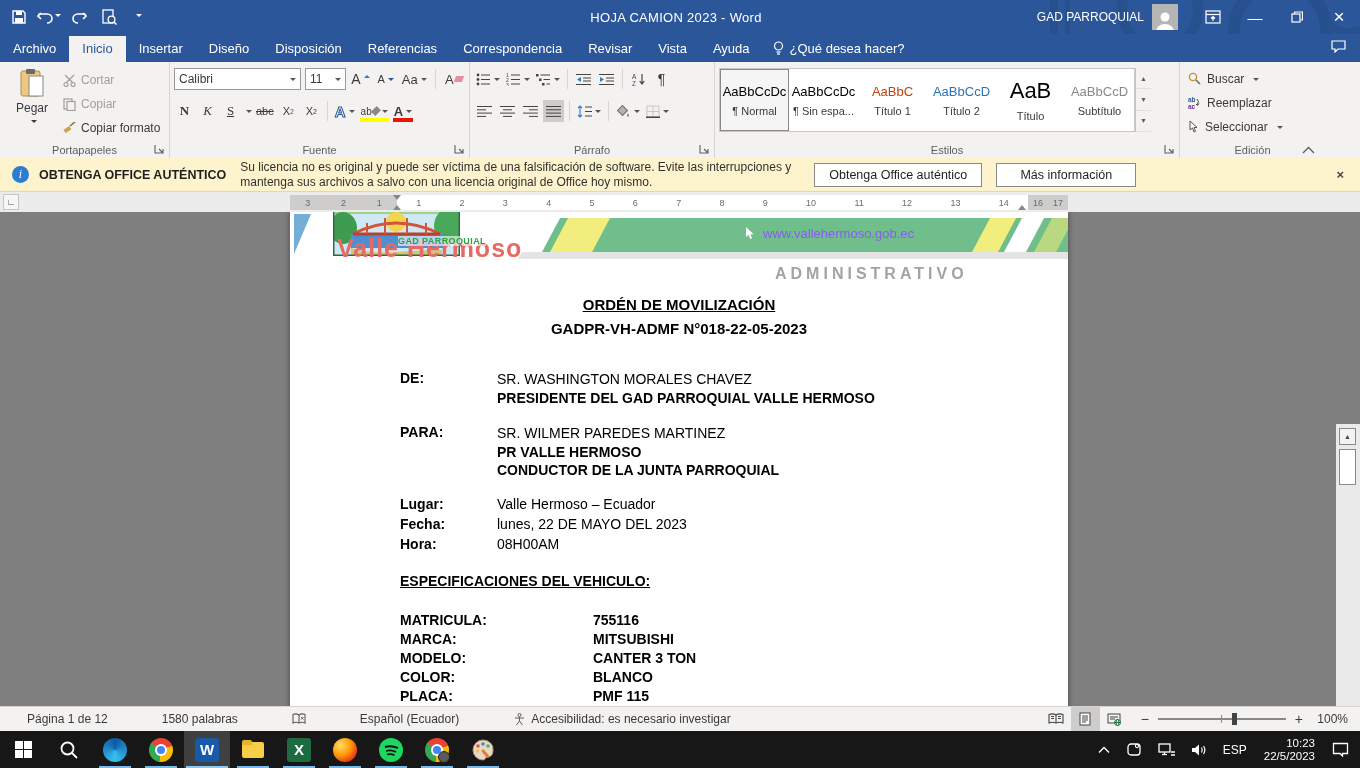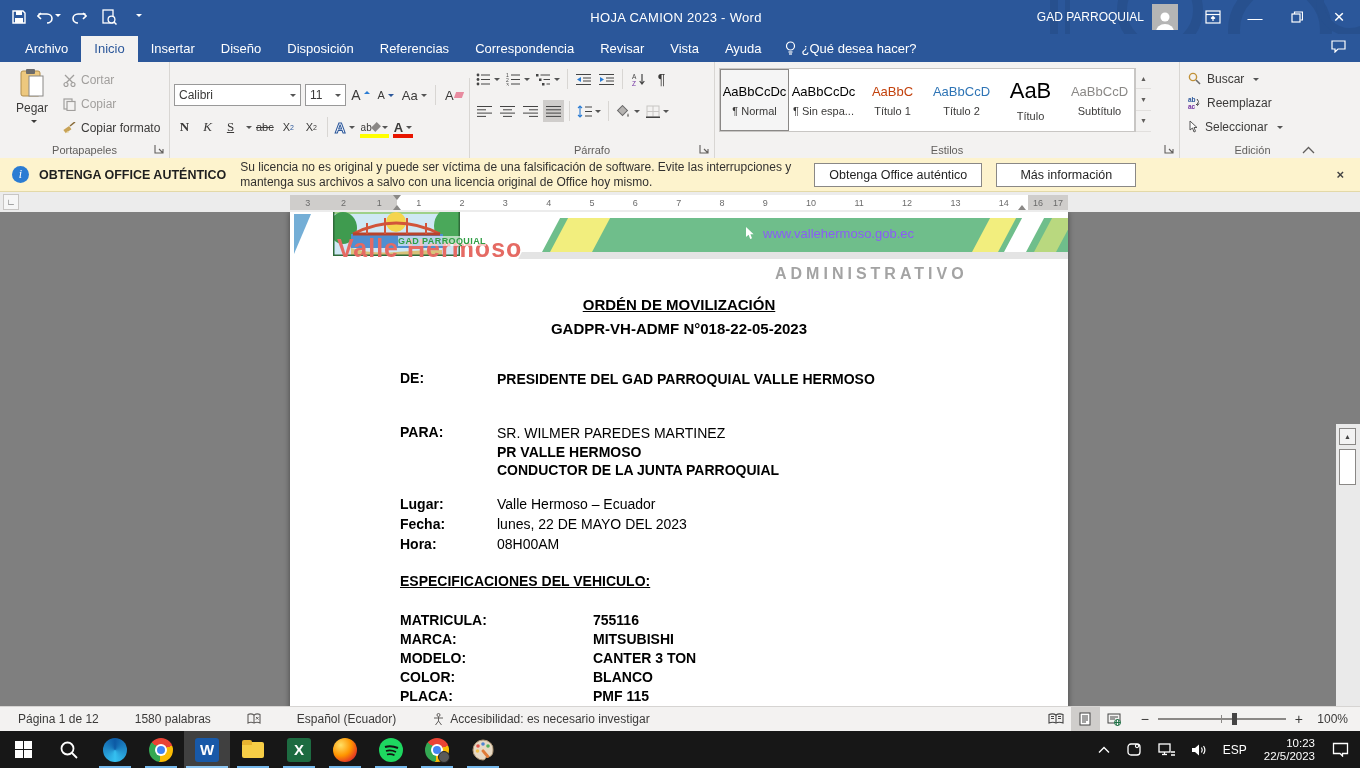--- a/index.html
+++ b/index.html
@@ -12,21 +12,21 @@
   .qat-btn { width:26px; height:26px; display:flex; align-items:center; justify-content:center; }
   .qat-btn svg { display:block; }
   .caret-w { width:0; height:0; border:3px solid transparent; border-top-color:#fff; display:inline-block; }
   .doc-title-text { position:absolute; left:0; right:8px; top:0; height:34px; display:flex; align-items:center; justify-content:center; font-size:13px; letter-spacing:.3px; z-index:1; }
   .tb-right { position:absolute; right:0; top:0; height:34px; display:flex; align-items:center; z-index:2; }
   .user-name { font-size:12px; margin-right:8px; }
   .avatar { width:26px; height:26px; background:#b5b5b5; display:flex; align-items:flex-end; justify-content:center; overflow:hidden; margin-right:14px; }
   .win-btn { width:42px; height:34px; display:flex; align-items:center; justify-content:center; font-size:15px; color:#fff; }
 
   
-  .tabrow { position:absolute; left:0; top:34px; width:1360px; height:28px; background:#2b579a; display:flex; align-items:flex-end; color:#fff;padding-left:12px; }
+  .tabrow { position:absolute; left:0; top:34px; width:1360px; height:28px; background:#2b579a; display:flex; align-items:flex-end; color:#fff; }
   .rtab { font-size:13px; padding:5px 13px 6px; cursor:default; }
   .rtab.active { background:#f3f2f1; color:#2b579a; }
   .tellme { display:flex; align-items:center; gap:6px; font-size:13px; padding:0 10px 6px; }
   .fb-btn { margin-left:auto; padding:0 14px 5px; }
 
   
   .ribbon { position:absolute; left:0; top:62px; width:1360px; height:96px; background:#f3f2f1; display:flex; color:#3b3a39; }
   .rgroup { position:relative; border-right:1px solid #d8d6d3; height:100%; padding:4px 4px 18px; }
   .glabel { position:absolute; bottom:2px; left:0; right:0; text-align:center; font-size:11px; color:#605e5c; }
   .launcher { position:absolute; bottom:3px; right:4px; width:12px; height:12px; }
@@ -103,21 +103,21 @@
   .srow { height:19px; display:flex; font-weight:bold; }
   .srow .slab { width:193px; }
 
   
   .vscroll { position:absolute; right:0; top:212px; width:24px; height:494px; background:#eaeaea; }
   .sc-up { position:absolute; left:3px; top:4px; width:17px; height:17px; background:#f3f3f3; border:1px solid #8a8886; color:#444; font-size:7px; display:flex; align-items:center; justify-content:center; }
   .sc-thumb { position:absolute; left:3px; top:25px; width:17px; height:36px; background:#fff; border:1px solid #8a8886; }
 
   
   .statusbar { position:absolute; left:0; top:706px; width:1360px; height:25px; background:#f3f2f1; border-top:1px solid #d6d4d2; display:flex; align-items:center; font-size:12px; color:#3b3a39; }
-  .sb-item { padding:0 18px; display:flex; align-items:center; gap:5px; height:100%; }
+  .sb-item { padding:0 27px; display:flex; align-items:center; gap:5px; height:100%; }
   .sb-right { margin-left:auto; display:flex; align-items:center; height:100%; }
   .view-btn { width:29px; height:100%; display:flex; align-items:center; justify-content:center; }
   .view-btn.on { background:#cfcdcb; }
   .zoom-wrap { display:flex; align-items:center; gap:9px; padding:0 12px; }
   .zoom-track { position:relative; width:128px; height:2px; background:#8a8886; }
   .zoom-mid { position:absolute; left:63px; top:-3px; width:1px; height:8px; background:#8a8886; }
   .zoom-thumb { position:absolute; left:74px; top:-5px; width:5px; height:12px; background:#444; }
   .zoom-pct { font-size:12px; width:36px; text-align:right; }
 
   
@@ -284,21 +284,21 @@
           </svg>
         <span>Copiar formato</span>
       </div>
     </div>
     <div class="glabel">Portapapeles</div>
     <svg class="launcher" viewBox="0 0 12 12">
         <path d="M2 2 v8 h8 M6 6 l4 4 M10 6 v4 h-4" fill="none" stroke="#605e5c" stroke-width="1.1"></path>
       </svg>
   </div>
 
-  <div class="rgroup" style="width:300px;margin-top:16px;">
+  <div class="rgroup" style="width:300px;">
     <div class="frow" style="gap:4px;">
       <div class="combo" style="width:132px;">
           <span>Calibri</span>
           <span class="dd"></span>
         </div>
       <div class="combo" style="width:42px;">
           <span>11</span>
           <span class="dd"></span>
         </div>
       <div class="rbtn">
@@ -644,20 +644,21 @@
       <span>www.vallehermoso.gob.ec</span>
     </div>
     <div class="dept">ADMINISTRATIVO</div>
 
     <div class="doc-h1">ORDÉN DE MOVILIZACIÓN</div>
     <div class="doc-h2">GADPR-VH-ADMF  N°018-22-05-2023</div>
 
     <div class="flabel dtxt" style="top:158px;">DE:</div>
     <div class="linecol dtxt" style="top:158px;">
 
+    <div>SR. WASHINGTON MORALES CHAVEZ</div>
         <div class=" b">PRESIDENTE DEL GAD PARROQUIAL VALLE HERMOSO</div>
       </div>
 
     <div class="flabel dtxt" style="top:212px;">PARA:</div>
     <div class="linecol dtxt" style="top:212px;">
 
     <div>SR. WILMER PAREDES MARTINEZ</div>
         <div class=" b">PR VALLE HERMOSO</div>
         <div class=" b">CONDUCTOR DE LA JUNTA PARROQUIAL</div>
       </div>

